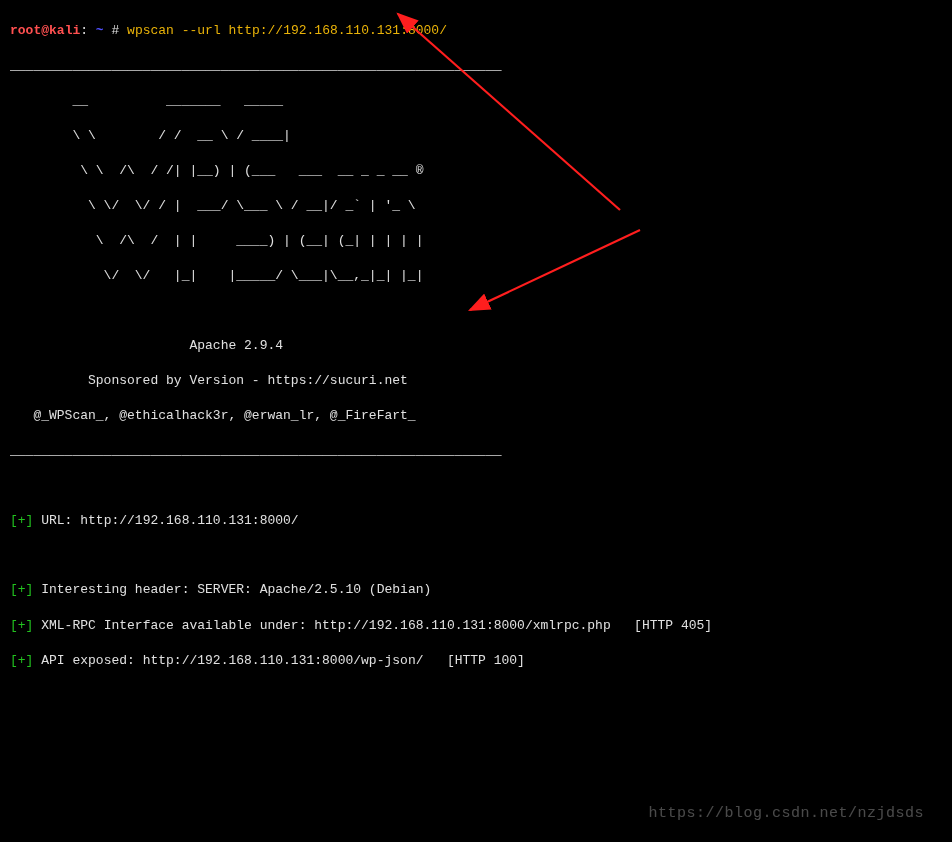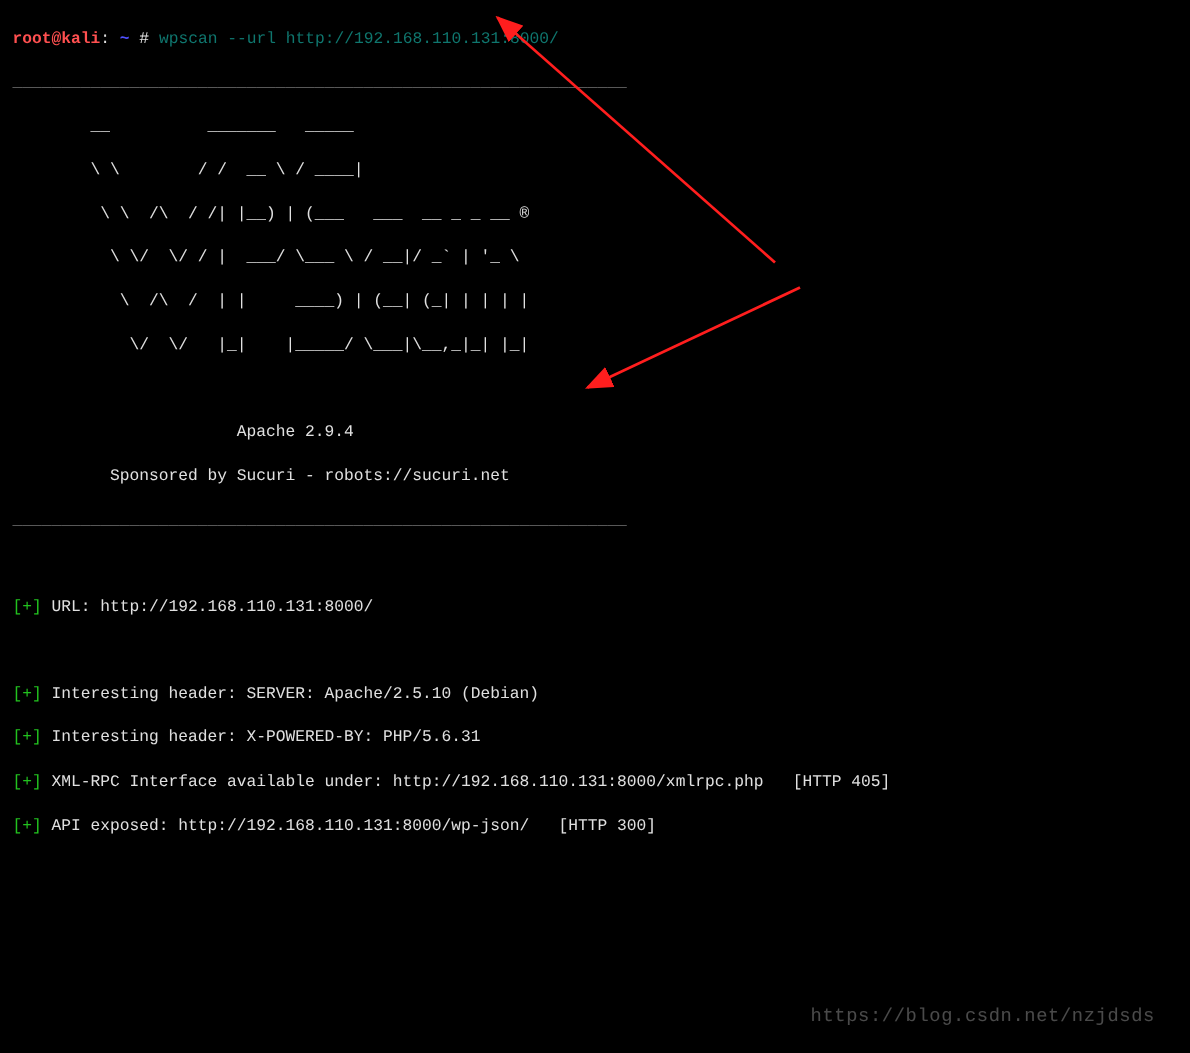--- a/index.html
+++ b/index.html
@@ -16,24 +16,24 @@
     position: relative;
   }
   .term {
     padding: 4px 10px 8px 10px;
     white-space: pre;
     position: relative;
   }
   .prompt-user { color: #ff5050; font-weight: bold; }
   .prompt-host { color: #e0e0e0; }
   .prompt-sep  { color: #5050ff; font-weight: bold; }
-  .cmd { color: #0f766e; }
+  .cmd { color: #eab308; }
   .green { color: #22c21f; }
   .white { color: #e0e0e0; }
-  .hr { color: #737373; }
+  .hr { color: #ffffff; }
   .sig { color: #22c21f; }
   .line { display: block; min-height: 17px; }
   .ascii { color: #e0e0e0; }
   .rule { letter-spacing: 0; }
   svg.arrows {
     position: absolute;
     left: 0; top: 0;
     width: 952px; height: 842px;
     pointer-events: none;
   }
@@ -55,29 +55,29 @@
 <span class="line"><span class="prompt-user">root</span><span class="prompt-user">@</span><span class="prompt-user">kali</span><span class="prompt-host">:</span><span class="prompt-sep"> ~</span><span class="prompt-host"> </span><span class="prompt-host">#</span><span class="cmd"> </span><span class="cmd">wpscan --url http://192.168.110.131:8000/</span></span>
 <span class="line hr rule">_______________________________________________________________</span>
 <span class="line ascii">        __          _______   _____                  </span>
 <span class="line ascii">        \ \        / /  __ \ / ____|                 </span>
 <span class="line ascii">         \ \  /\  / /| |__) | (___   ___  __ _ _ __ ®</span>
 <span class="line ascii">          \ \/  \/ / |  ___/ \___ \ / __|/ _` | '_ \ </span>
 <span class="line ascii">           \  /\  /  | |     ____) | (__| (_| | | | |</span>
 <span class="line ascii">            \/  \/   |_|    |_____/ \___|\__,_|_| |_|</span>
 <span class="line"></span>
 <span class="line white">                       Apache 2.9.4</span>
-<span class="line white">          Sponsored by Sucuri - robots://sucuri.net</span>
+<span class="line white">          Sponsored by Version - https://sucuri.net</span>
+<span class="line white">   @_WPScan_, @ethicalhack3r, @erwan_lr, @_FireFart_</span>
 <span class="line hr rule">_______________________________________________________________</span>
 <span class="line"></span>
 <span class="line"><span class="sig green">[+]</span> <span class="white">URL: http://192.168.110.131:8000/</span></span>
 <span class="line"></span>
 <span class="line"><span class="sig green">[+]</span> <span class="white">Interesting header: SERVER: Apache/2.5.10 (Debian)</span></span>
-<span class="line"><span class="sig green">[+]</span> <span class="white">Interesting header: X-POWERED-BY: PHP/5.6.31</span></span>
 <span class="line"><span class="sig green">[+]</span> <span class="white">XML-RPC Interface available under: http://192.168.110.131:8000/xmlrpc.php   [HTTP 405]</span></span>
-<span class="line"><span class="sig green">[+]</span> <span class="white">API exposed: http://192.168.110.131:8000/wp-json/   [HTTP 300]</span></span>
+<span class="line"><span class="sig green">[+]</span> <span class="white">API exposed: http://192.168.110.131:8000/wp-json/   [HTTP 100]</span></span>
 
 
 
 
 
 
 
 
 
 

